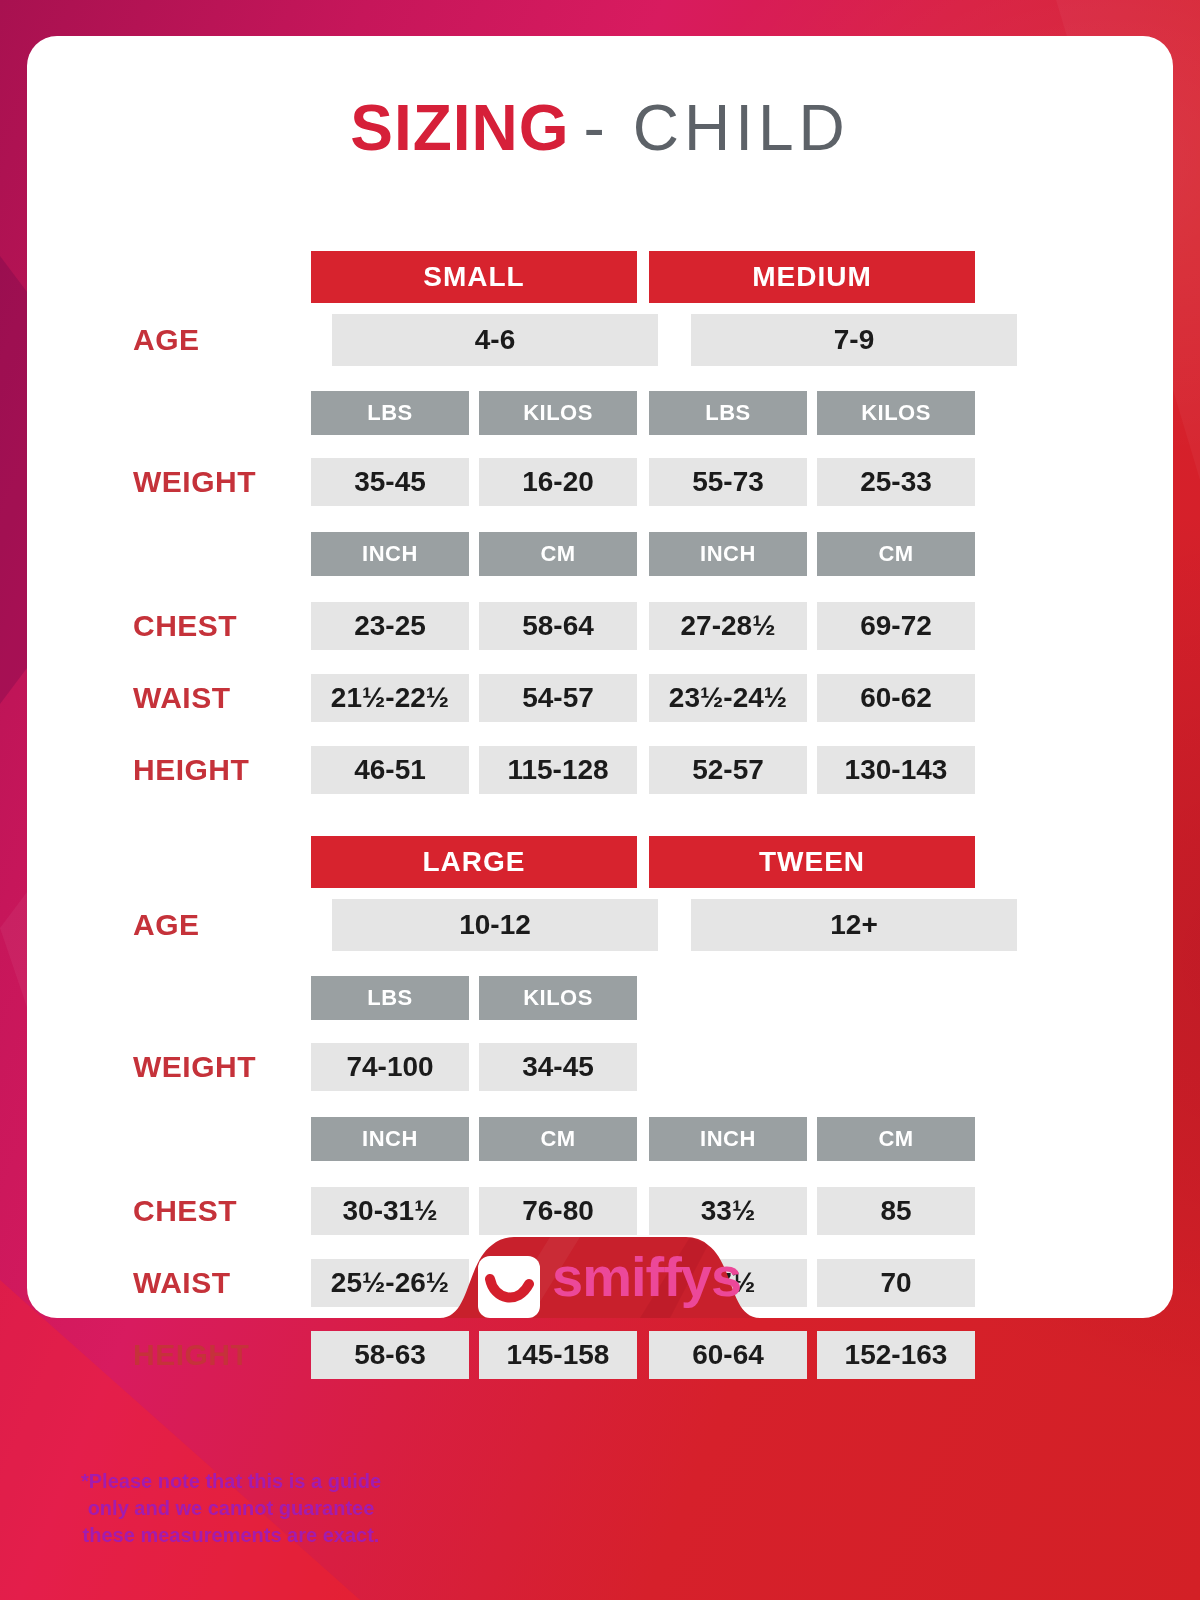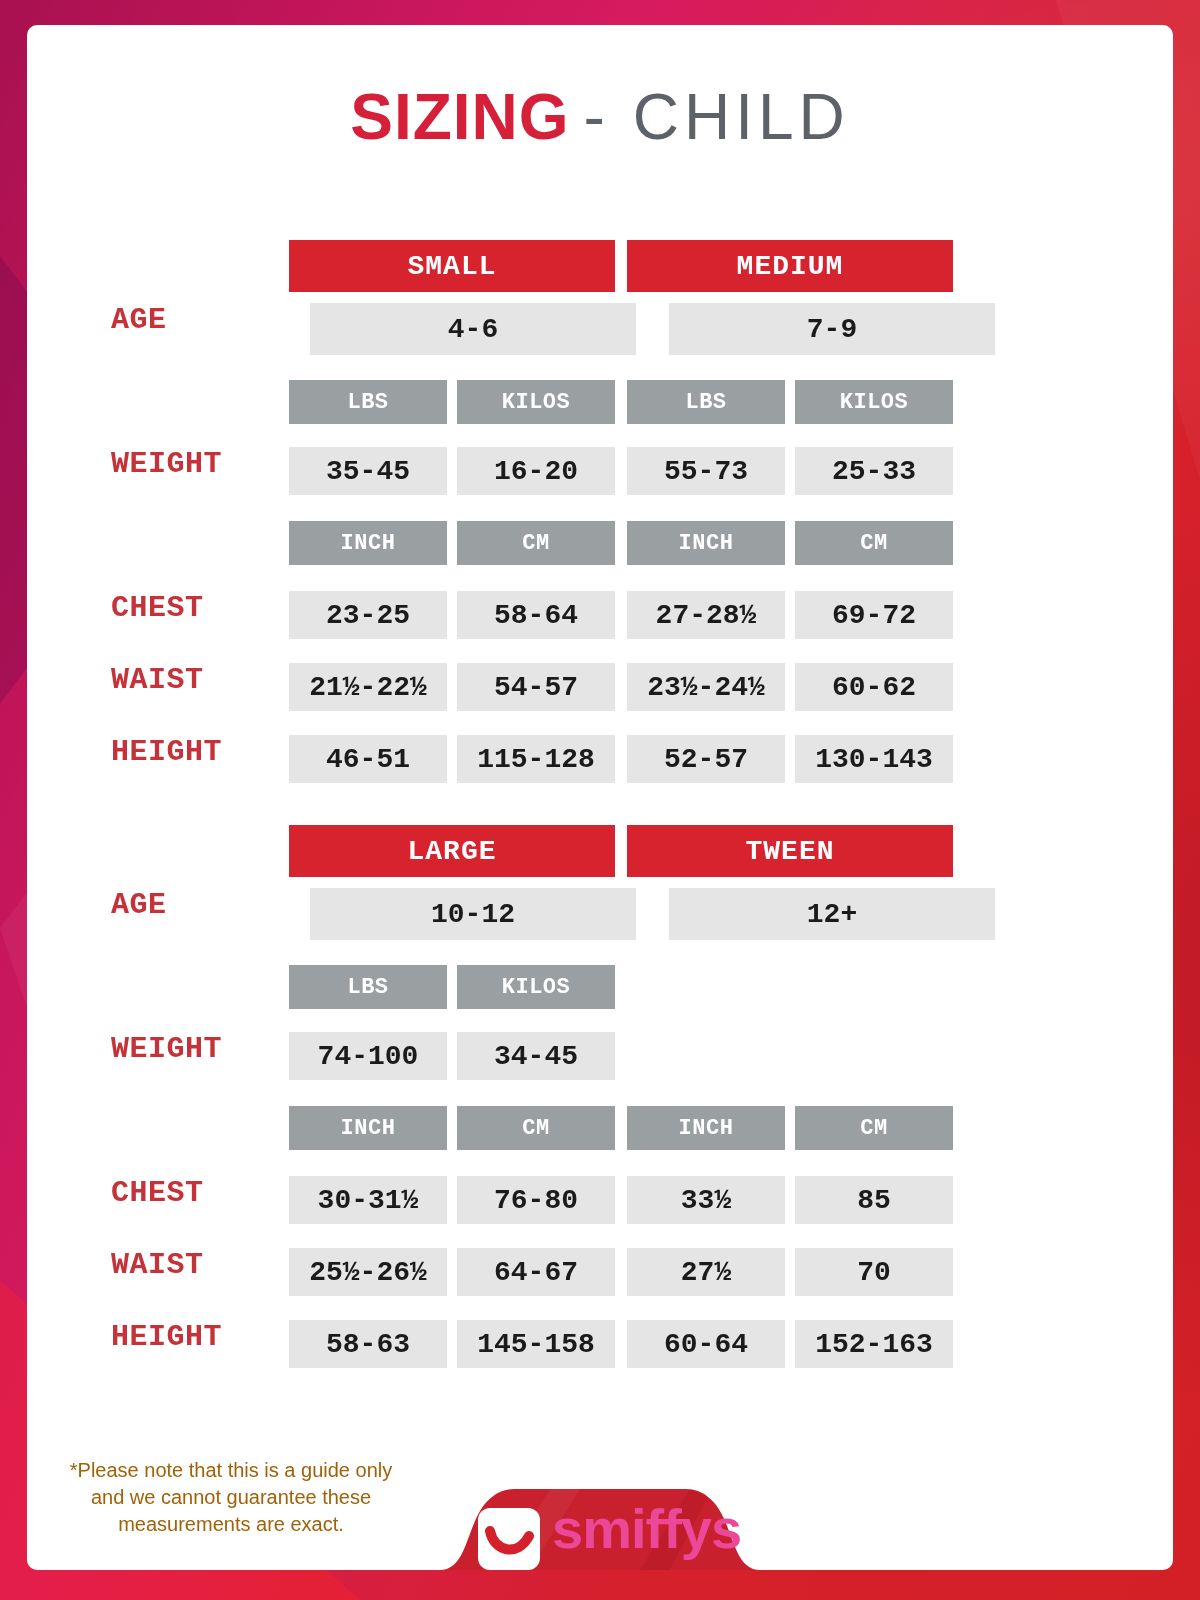--- a/index.html
+++ b/index.html
@@ -17,35 +17,35 @@
   .bg-facets .f1{ position:absolute; inset:0; background:rgba(70,0,70,0.20);
     clip-path:polygon(0 16%, 14% 30%, 0 44%); }
   .bg-facets .f2{ position:absolute; inset:0; background:rgba(255,255,255,0.05);
     clip-path:polygon(0 58%, 22% 36%, 10% 80%); }
   .bg-facets .f3{ position:absolute; inset:0; background:rgba(255,40,30,0.30);
     clip-path:polygon(0 80%, 30% 100%, 0 100%); }
   .bg-facets .f4{ position:absolute; inset:0; background:rgba(255,255,255,0.04);
     clip-path:polygon(88% 0, 100% 0, 100% 30%); }
 
   .card{
-    position:absolute; left:27px; top:25px; width:1146px; height:1545px;
-    background:#ffffff; border-radius:10px;
+    position:absolute; left:27px; top:36px; width:1146px; height:1282px;
+    background:#ffffff; border-radius:30px;
   }
 
   
   .title{ position:absolute; top:55px; left:0; width:100%; text-align:center;
     font-size:64px; letter-spacing:1px; white-space:nowrap; }
   .title-red{ color:#d62039; font-weight:bold; }
   .title-gray{ color:#5d6268; font-weight:400; letter-spacing:5px; margin-left:14px; }
 
   
   .sizing-table{ position:absolute; left:0; width:100%; }
   .table1{ top:215px; }
   .table2{ top:800px; }
-  .t-row{ display:flex; margin-left:84px; align-items:flex-start;font-family:Liberation Mono, monospace; }
+  .t-row{ display:flex; margin-left:106px; align-items:center; }
   .lbl{ width:178px; display:flex; align-items:center;
     color:#c5323a; font-weight:bold; font-size:30px; letter-spacing:0.5px; }
   .cell{ display:flex; align-items:center; justify-content:center;
     font-weight:bold; color:#1b1b1b; }
   .full{ width:326px; }
   .half{ width:158px; }
   .gap-in{ margin-right:10px; }
   .gap-grp{ margin-right:12px; }
   .red-hd{ background:#d7232e; color:#ffffff; font-size:28px; letter-spacing:1px; }
   .gray-hd{ background:#9aa0a2; color:#ffffff; font-size:22px; letter-spacing:0.5px; }
@@ -53,21 +53,21 @@
   .r-hdr .cell{ height:52px; }
   .r-age{ margin-top:11px;gap:21px; } .r-age .cell{ height:52px; }
   .r-units1{ margin-top:25px; } .r-units1 .cell{ height:44px; }
   .r-weight{ margin-top:23px; } .r-weight .cell{ height:48px; }
   .r-units2{ margin-top:26px; } .r-units2 .cell{ height:44px; }
   .r-data{ margin-top:24px; } .r-data .cell{ height:48px; }
   .r-data.first{ margin-top:26px; }
 
   
   .note{ position:absolute; left:36px; top:1432px; width:336px;
-    text-align:center; font-weight:normal; font-size:20px; line-height:27px; color:#a16207; }
+    text-align:center; font-weight:bold; font-size:20px; line-height:27px; color:#a21caf; }
 
   
   .brand-tab{ position:absolute; left:413px; bottom:0; width:320px; height:86px; }
   .brand-tab svg.tab-shape{ position:absolute; left:0; top:0; }
   .logo-square{ position:absolute; left:38px; top:24px; width:62px; height:62px;
     background:#ffffff; border-radius:12px; display:flex; align-items:center; justify-content:center; }
   .logo-text-wrap{ position:absolute; left:112px; top:12px; white-space:nowrap; }
   .logo-text{ color:#ec4899; font-weight:bold; font-size:56px; letter-spacing:-1px; }
   .logo-tm{ color:#ffffff; font-weight:bold; font-size:13px; vertical-align:top;
     position:relative; top:2px; left:2px; }

